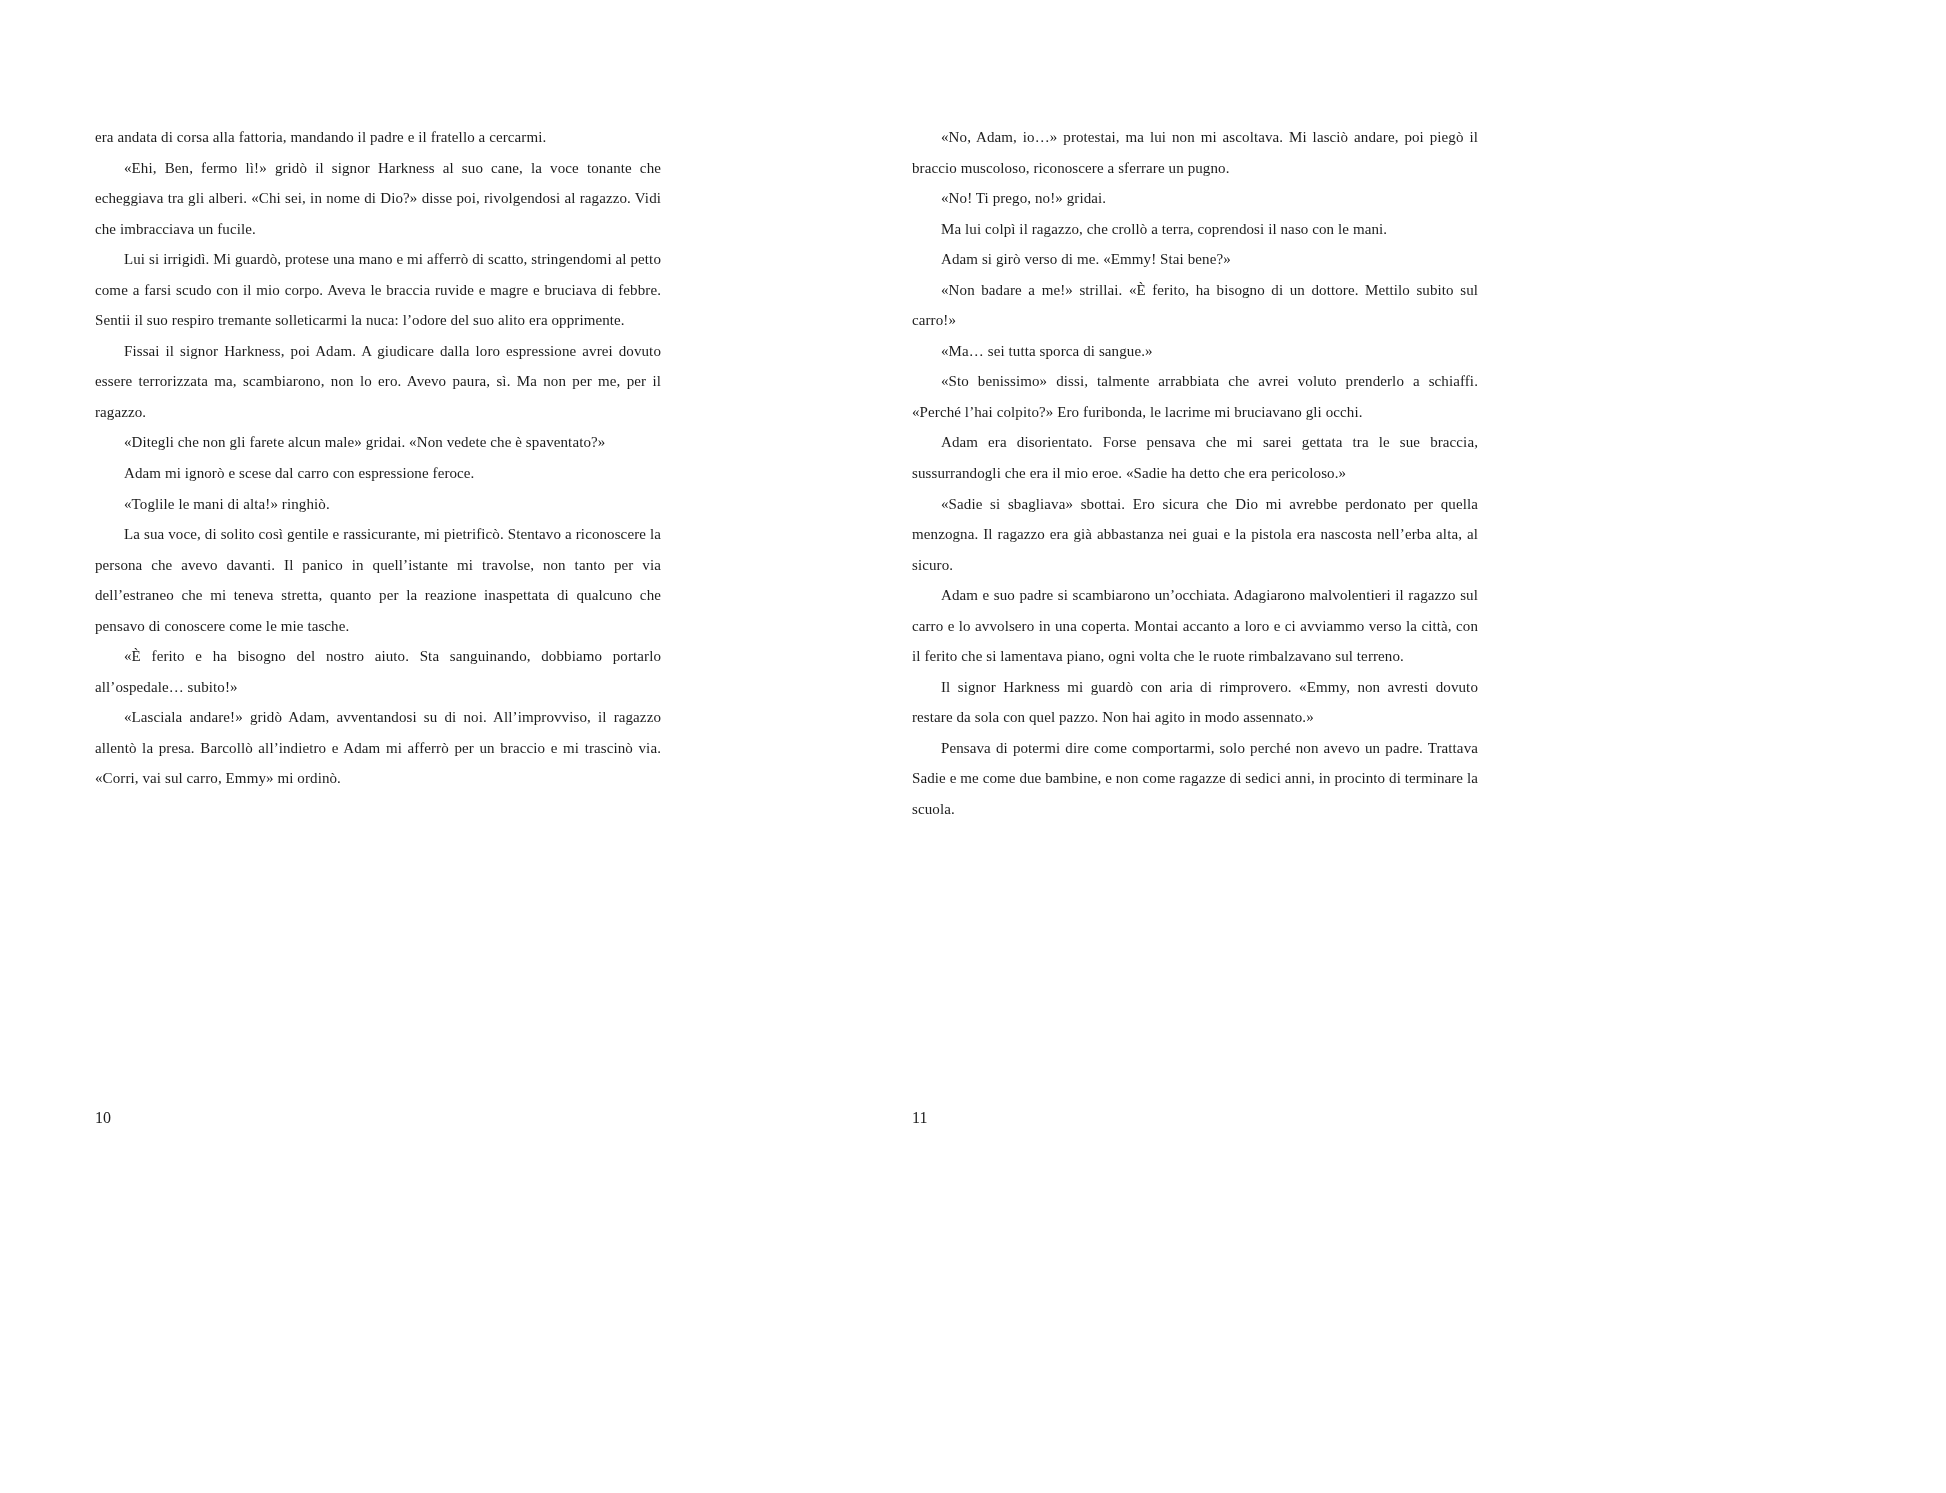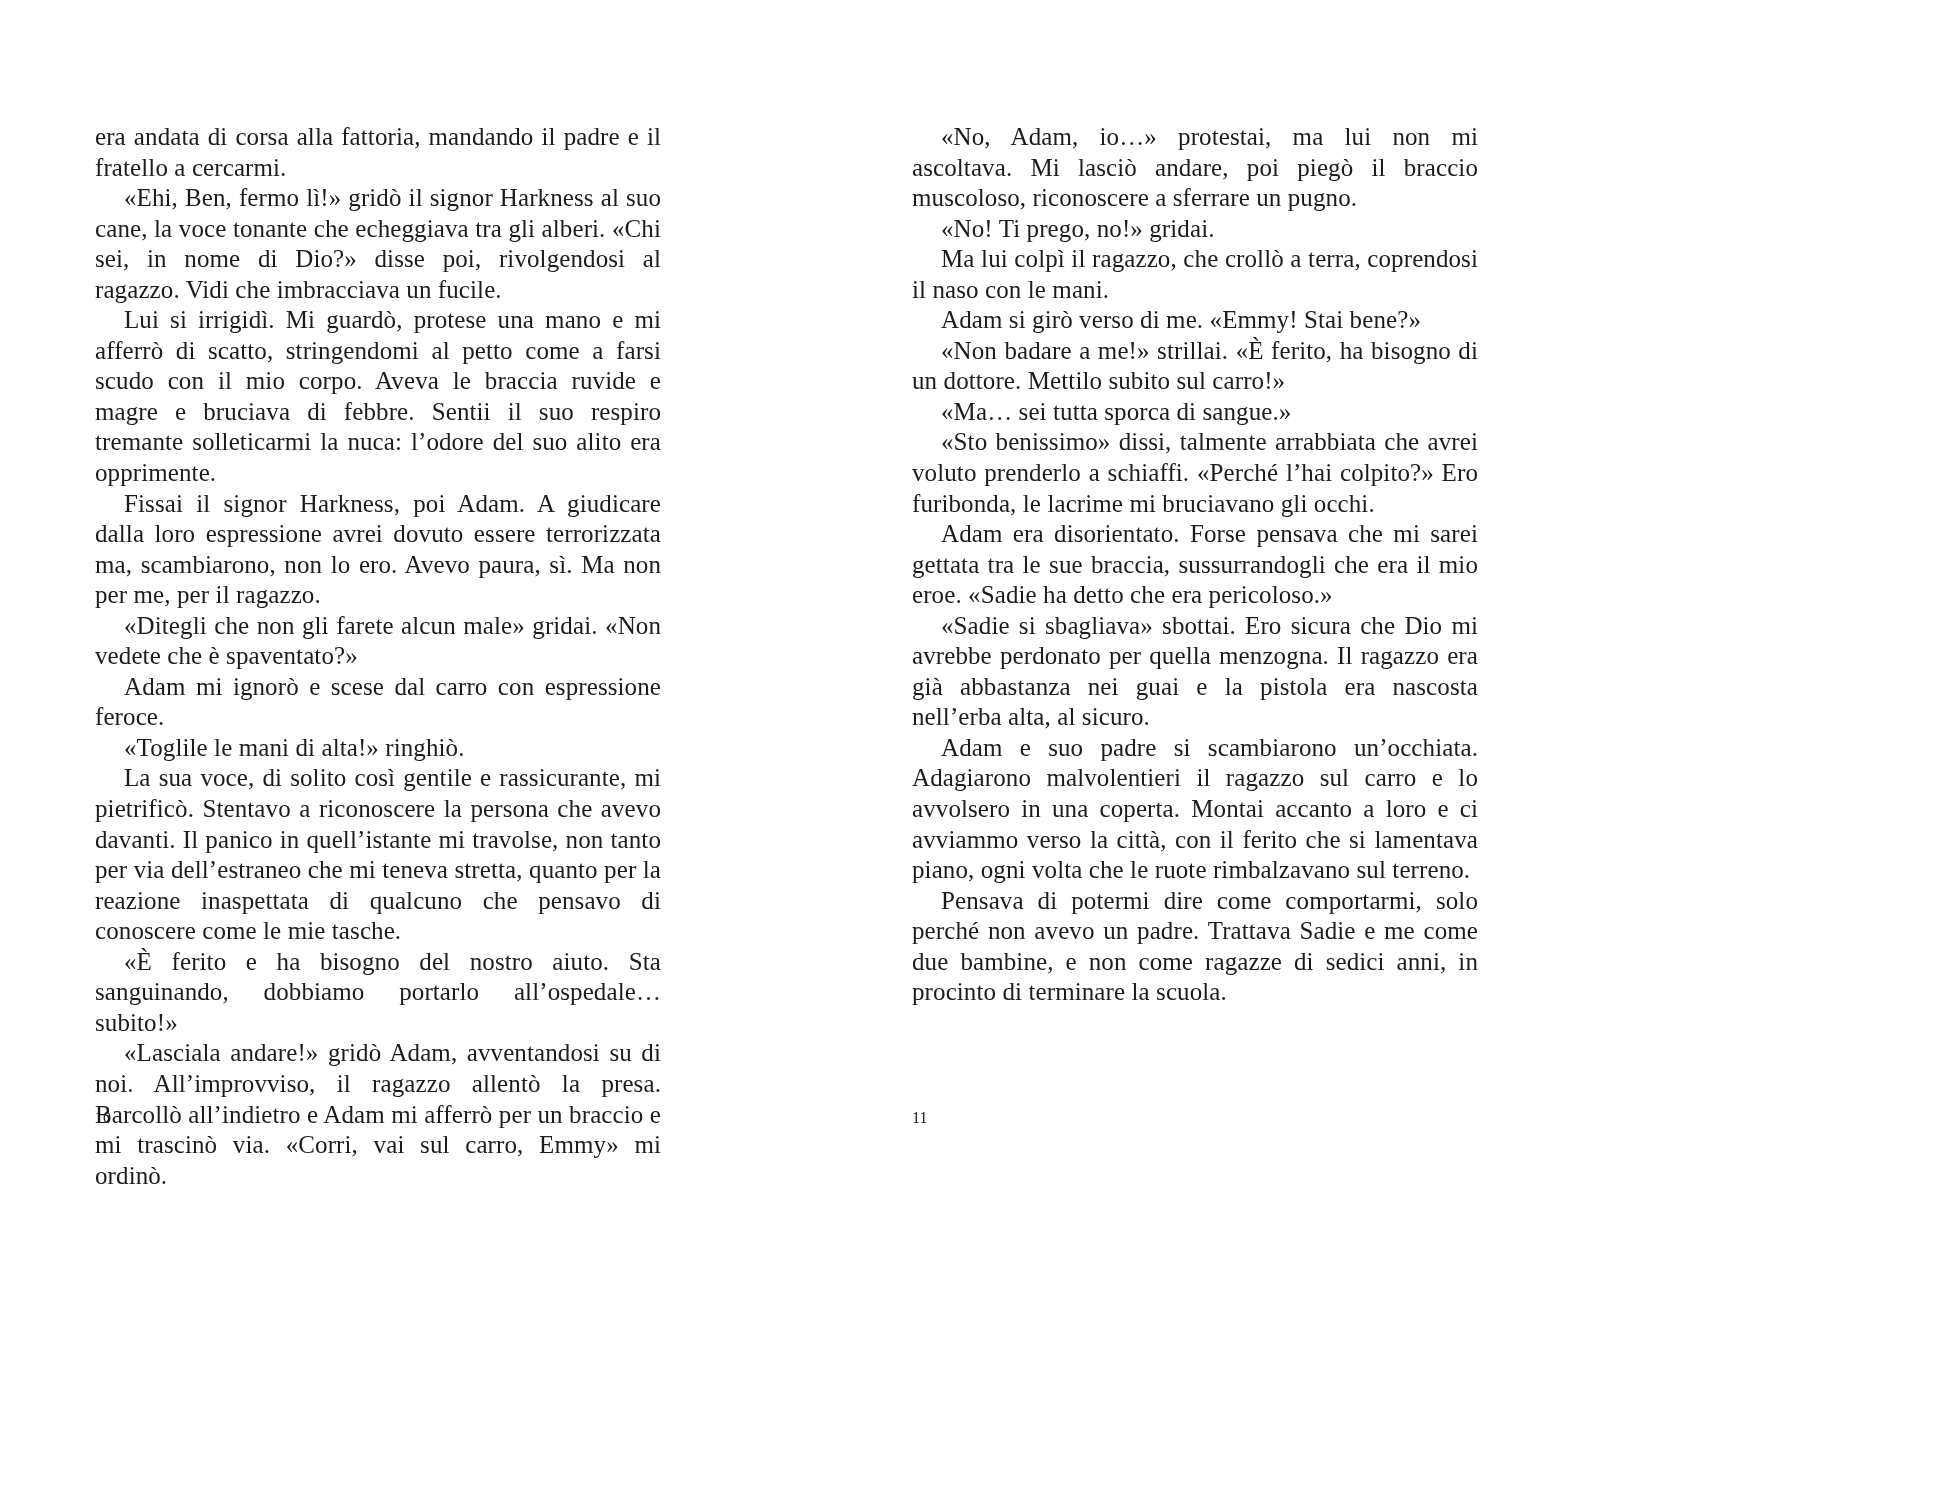--- a/index.html
+++ b/index.html
@@ -22,21 +22,21 @@
   }
   .text-block {
     position: absolute;
     top: 122px;
     width: 566px;
   }
   .text-block-left  { left: 95px; }
   .text-block-right { left: 912px; }
   .text-block p {
     margin: 0;
-    font-size: 25px;
+    font-size: 15px;
     line-height: 30.55px;
     text-align: justify;
     letter-spacing: 0.1px;
   }
   .text-block p.indent {
     text-indent: 29px;
   }
   .folio {
     position: absolute;
     top: 1106px;
@@ -77,19 +77,20 @@
     <p class="indent">«No, Adam, io…» protestai, ma lui non mi ascoltava. Mi lasciò andare, poi piegò il braccio muscoloso, riconoscere a sferrare un pugno.</p>
     <p class="indent">«No! Ti prego, no!» gridai.</p>
     <p class="indent">Ma lui colpì il ragazzo, che crollò a terra, coprendosi il naso con le mani.</p>
     <p class="indent">Adam si girò verso di me. «Emmy! Stai bene?»</p>
     <p class="indent">«Non badare a me!» strillai. «È ferito, ha bisogno di un dottore. Mettilo subito sul carro!»</p>
     <p class="indent">«Ma… sei tutta sporca di sangue.»</p>
     <p class="indent">«Sto benissimo» dissi, talmente arrabbiata che avrei voluto prenderlo a schiaffi. «Perché l’hai colpito?» Ero furibonda, le lacrime mi bruciavano gli occhi.</p>
     <p class="indent">Adam era disorientato. Forse pensava che mi sarei gettata tra le sue braccia, sussurrandogli che era il mio eroe. «Sadie ha detto che era pericoloso.»</p>
     <p class="indent">«Sadie si sbagliava» sbottai. Ero sicura che Dio mi avrebbe perdonato per quella menzogna. Il ragazzo era già abbastanza nei guai e la pistola era nascosta nell’erba alta, al sicuro.</p>
     <p class="indent">Adam e suo padre si scambiarono un’occhiata. Adagiarono malvolentieri il ragazzo sul carro e lo avvolsero in una coperta. Montai accanto a loro e ci avviammo verso la città, con il ferito che si lamentava piano, ogni volta che le ruote rimbalzavano sul terreno.</p>
+    <p class="indent">Il signor Harkness mi guardò con aria di rimprovero. «Emmy, non avresti dovuto restare da sola con quel pazzo. Non hai agito in modo assennato.»</p>
     <p class="indent">Pensava di potermi dire come comportarmi, solo perché non avevo un padre. Trattava Sadie e me come due bambine, e non come ragazze di sedici anni, in procinto di terminare la scuola.</p>
   </div>
 
   <div class="folio folio-left">10</div>
   <div class="folio folio-right">11</div>
 
 </div>
 
 </body></html>

